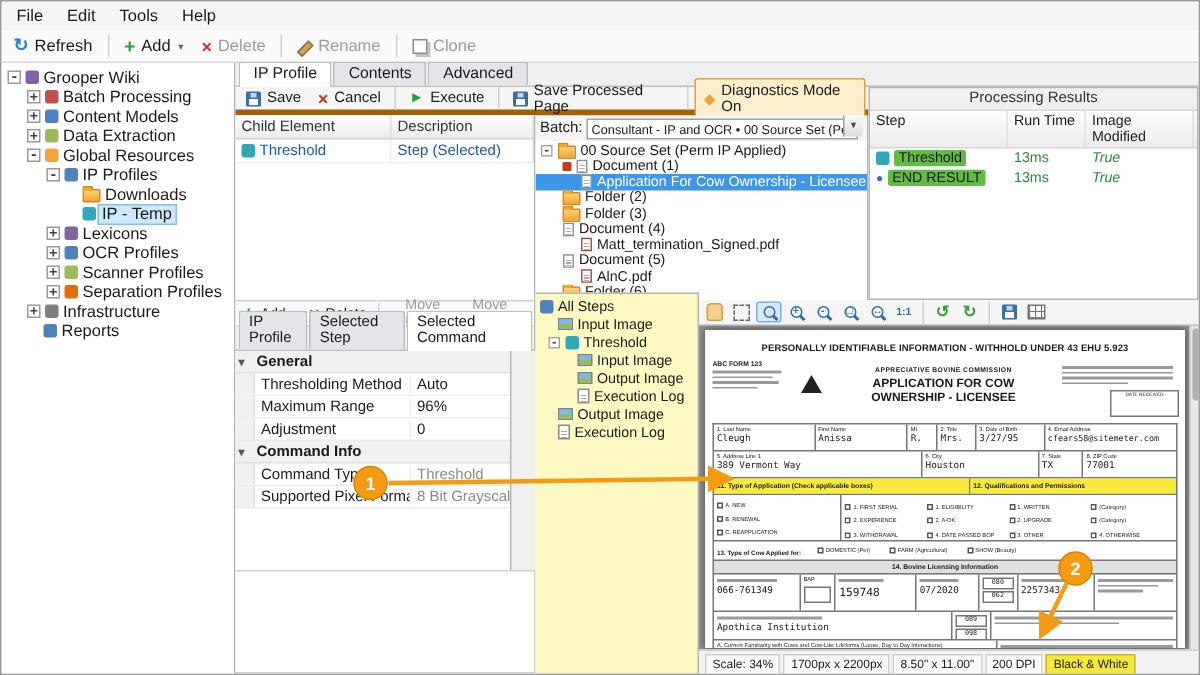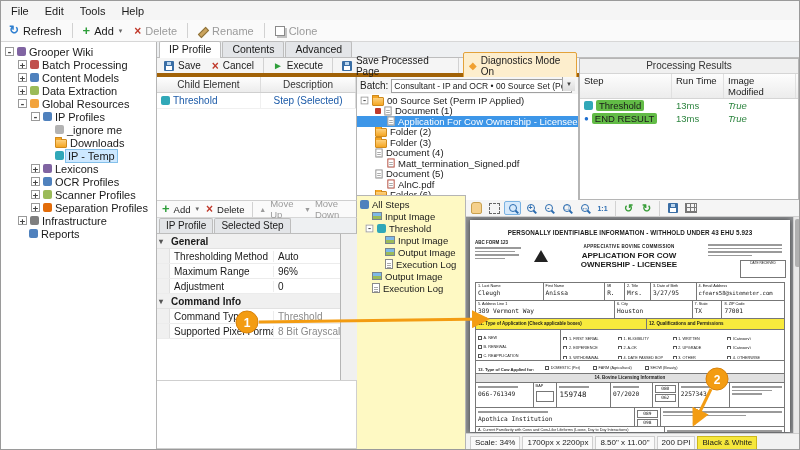--- a/index.html
+++ b/index.html
@@ -44,21 +44,21 @@
   .reddot{flex:0 0 6px;width:6px;height:6px;background:#c0392b;border-radius:1px;}
   
   #tabstrip{left:156px;top:41px;width:644px;height:16px;background:#eef0f2;border-bottom:1px solid #bdbdbd;display:flex;align-items:flex-end;padding-left:2px;box-sizing:border-box;}
   .tab{padding:1px 9px 2px 9px;border:1px solid #bdbdbd;border-bottom:none;background:#e3e5e8;margin-right:1px;border-radius:2px 2px 0 0;font-size:10.5px;}
   .tab.active{background:#fff;position:relative;top:1px;padding-bottom:3px;}
   .ptab{padding:1px 6px 2px 6px;font-size:10px;}
   
   #cmdbar{left:156px;top:57px;width:422px;height:19px;background:#f5f5f5;border-bottom:4px solid #a16207;display:flex;align-items:center;gap:1px;padding:0 2px;box-sizing:border-box;font-size:10px;justify-content:space-between;}
   .diag{border:1px solid #e3a23a;background:#fdeecd;}
   
-  #childgrid{left:156px;top:76px;width:200px;height:123px;background:#fff;border-right:1px solid #b5b5b5;box-sizing:border-box;text-align:center;}
+  #childgrid{left:156px;top:76px;width:200px;height:123px;background:#fff;border-right:1px solid #b5b5b5;box-sizing:border-box;}
   .ghead{display:flex;background:linear-gradient(#fefefe,#ececec);border-bottom:1px solid #cfcfcf;font-size:10px;color:#333;}
   .gcell{padding:2px 4px;border-right:1px solid #dcdcdc;box-sizing:border-box;white-space:nowrap;overflow:hidden;}
   .grow{display:flex;font-size:10px;border-bottom:1px solid #f0f0f0;height:15px;align-items:center;}
   .bluelink{color:#1b5aa8;}
   
   #batchbar{left:356px;top:76px;width:222px;height:17px;background:#f5f5f5;display:flex;align-items:center;gap:3px;padding:0 3px;box-sizing:border-box;border-right:1px solid #b5b5b5;}
   .select{flex:1;border:1px solid #a0a0a0;background:#fff;height:14px;display:flex;align-items:center;font-size:8.5px;padding-left:2px;overflow:hidden;white-space:nowrap;box-sizing:border-box;}
   .sarrow{flex:0 0 12px;align-self:stretch;background:linear-gradient(#f8f8f8,#ddd);border-left:1px solid #a0a0a0;font-size:6px;display:flex;align-items:center;justify-content:center;color:#444;}
   #batchtree{left:356px;top:93px;width:222px;height:106px;background:#fff;border-right:1px solid #b5b5b5;box-sizing:border-box;overflow:hidden;padding-top:1px;}
   .btrow{height:10.5px;display:flex;align-items:center;gap:3px;white-space:nowrap;font-size:9.5px;overflow:hidden;}
@@ -201,24 +201,20 @@
       <span class="exp">-</span>
         <span class="sq c-gr"></span>
         <span>Global Resources</span>
     </div>
     <div class="trow" style="padding-left:30px">
       <span class="exp">-</span>
         <span class="sq c-ip"></span>
         <span>IP Profiles</span>
     </div>
     <div class="trow" style="padding-left:54px">
-      <span class="sq c-ig"></span>
-        <span>_ignore me</span>
-    </div>
-    <div class="trow" style="padding-left:54px">
       <span class="folder"></span>
         <span>Downloads</span>
     </div>
     <div class="trow" style="padding-left:54px">
       <span class="sq c-temp"></span>
         <span class="sel-label">IP - Temp</span>
     </div>
     <div class="trow" style="padding-left:30px">
       <span class="exp">+</span>
         <span class="sq c-lex"></span>
@@ -392,20 +388,21 @@
     </span>
     <span class="tbtn dis" style="padding:1px 3px">
       <span style="font-size:7px">▼</span>
       <span>Move Down</span>
     </span>
   </div>
 
   <div id="proptabs" class="abs">
     <span class="tab ptab">IP Profile</span>
     <span class="tab ptab">Selected Step</span>
+    <span class="tab ptab active">Selected Command</span>
   </div>
 
   <div id="propgrid" class="abs">
     <div class="pgroup">General</div>
     <div class="prow2">
       <div class="pgut"></div>
       <div class="pname">Thresholding Method</div>
       <div class="pval">Auto</div>
     </div>
     <div class="prow2">

